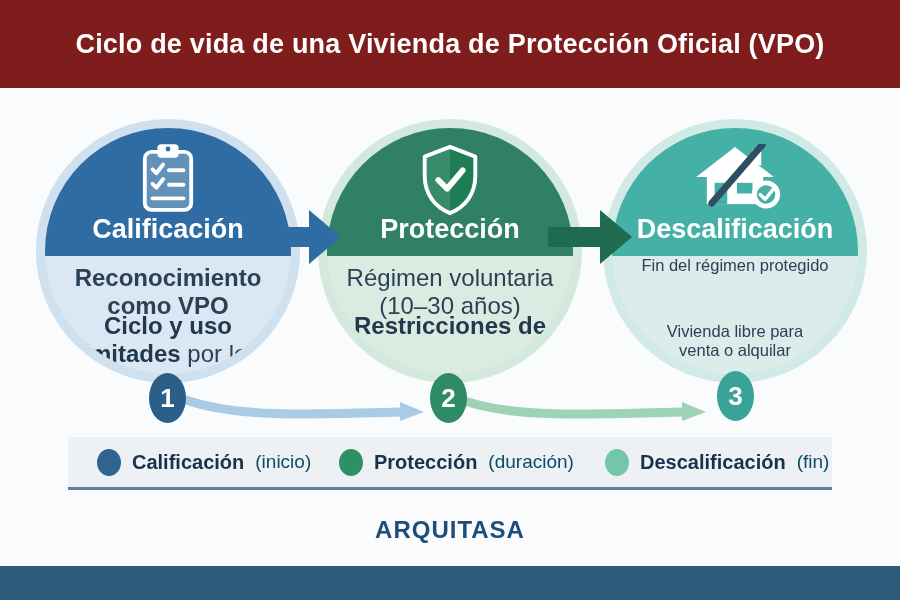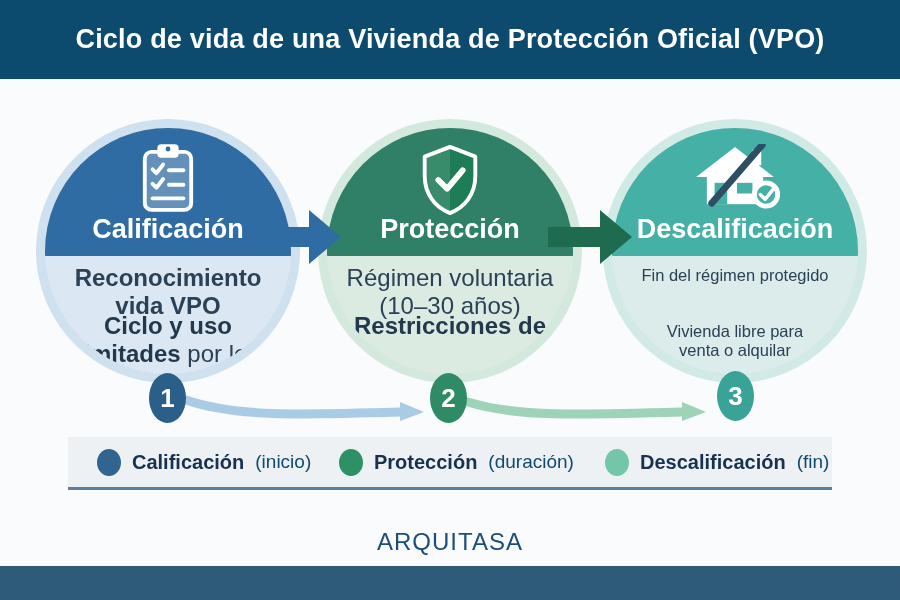--- a/index.html
+++ b/index.html
@@ -1,40 +1,40 @@
 <!DOCTYPE html>
 <html><head>
 <meta charset="utf-8">
 <style>
   html,body{margin:0;padding:0;}
   body{font-family:"Liberation Sans","DejaVu Sans",sans-serif;background:#ffffff;}
   .canvas{position:relative;width:900px;height:600px;background:#fafbfc;overflow:hidden;}
 
   
-  .topbar{position:absolute;left:0;top:0;width:900px;height:79px;background:#0c4a6e;display:flex;align-items:center;justify-content:center;}
+  .topbar{position:absolute;left:0;top:0;width:900px;height:88px;background:#7f1d1d;display:flex;align-items:center;justify-content:center;}
   .topbar h1{margin:0;color:#ffffff;font-size:27px;font-weight:bold;letter-spacing:.2px;}
 
   
   .stage{position:absolute;width:264px;height:264px;border-radius:50%;z-index:2;}
   .s1{left:36px;top:119px;background:#cfe0ee;}
   .s2{left:318px;top:119px;background:#d4e9dd;}
   .s3{left:603px;top:119px;background:#d2eae6;}
   .disc{position:absolute;inset:9px;border-radius:50%;overflow:hidden;}
   .s1 .disc{background:linear-gradient(#2f6ca3 0 52%,#dbe7f2 52% 100%);}
   .s2 .disc{background:linear-gradient(#2f8066 0 52%,#dcebe1 52% 100%);}
   .s3 .disc{background:linear-gradient(#45b0a5 0 52%,#dcecea 52% 100%);}
   .icon{position:absolute;left:0;right:0;top:16px;display:flex;justify-content:center;}
   .stage-label{position:absolute;left:0;right:0;top:86px;text-align:center;color:#ffffff;font-size:27px;font-weight:bold;}
   .p{position:absolute;left:8px;right:8px;text-align:center;color:#2b4156;font-size:24px;line-height:1.18;}
   .p1{top:136px;}
   .p2{top:184px;}
   .s1 .p1{font-weight:600;}
   .p b{color:#22384d;}
   .s3 .p{font-size:16.5px;left:2px;right:2px;}
-  .s3 .p1{top:138px;text-align:center;}
+  .s3 .p1{top:128px;text-align:center;}
   .s3 .p2{top:194px;}
 
   
   .level-arrow{position:absolute;top:207px;z-index:3;}
   .a1{left:257px;}
   .a2{left:548px;}
 
   
   .badge{position:absolute;width:37px;height:50px;border-radius:50%;z-index:4;display:flex;align-items:center;justify-content:center;color:#fff;font-size:26px;font-weight:bold;}
   .b1{left:149px;top:373px;background:#2a5f8a;}
@@ -47,21 +47,21 @@
   
   .legend{position:absolute;left:68px;top:437px;width:764px;height:50px;background:#eef1f4;border-bottom:3px solid #5d7f9c;z-index:1;}
   .legend-item{position:absolute;top:0;height:50px;display:flex;align-items:center;gap:11px;}
   .li1{left:29px;} .li2{left:271px;} .li3{left:537px;}
   .dot{width:24px;height:27px;border-radius:50%;flex:0 0 auto;}
   .d1{background:#31648f;} .d2{background:#2e9166;} .d3{background:#74c6a8;}
   .legend-name{font-size:20px;font-weight:bold;color:#16324f;}
   .legend-qual{font-size:19px;color:#0c4a6e;}
 
   
-  .brand{position:absolute;left:0;right:0;top:516px;text-align:center;font-size:24px;font-weight:normal;color:#1d4d7a;letter-spacing:1px;margin-top:12px;}
+  .brand{position:absolute;left:0;right:0;top:516px;text-align:center;font-size:24px;font-weight:bold;color:#1d4d7a;letter-spacing:1px;}
   .bottombar{position:absolute;left:0;top:566px;width:900px;height:34px;background:#2d5b79;}
 </style>
 </head>
 <body>
 
 <div class="canvas">
 
   <header class="topbar">
     <h1>Ciclo de vida de una Vivienda de Protección Oficial (VPO)</h1>
   </header>
@@ -83,21 +83,21 @@
           <polyline points="14,26 18,30 25,21" stroke="#fff" stroke-width="4" fill="none" stroke-linecap="round" stroke-linejoin="round"></polyline>
           <line x1="31" y1="27" x2="46" y2="27" stroke="#fff" stroke-width="4" stroke-linecap="round"></line>
           <polyline points="14,41 18,45 25,36" stroke="#fff" stroke-width="4" fill="none" stroke-linecap="round" stroke-linejoin="round"></polyline>
           <line x1="31" y1="42" x2="46" y2="42" stroke="#fff" stroke-width="4" stroke-linecap="round"></line>
           <line x1="14" y1="56" x2="46" y2="56" stroke="#fff" stroke-width="4" stroke-linecap="round"></line>
         </svg>
       </span>
       <div class="stage-label">Calificación</div>
       <div class="p p1">
         <span>Reconocimiento</span><br>
-        <span>vida VPO</span>
+        <span>como VPO</span>
       </div>
       <div class="p p2">
         <b>Ciclo y uso</b><br>
         <b>limitades</b> <span>por ley</span>
       </div>
     </div>
   </div>
 
   <div class="stage s2">
     <div class="disc">

